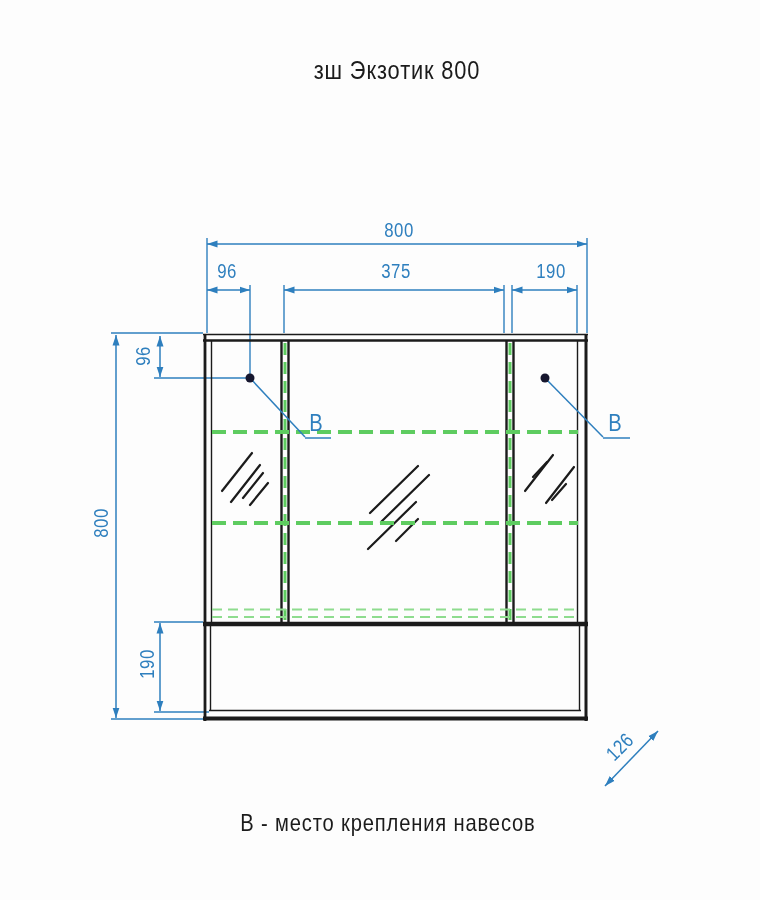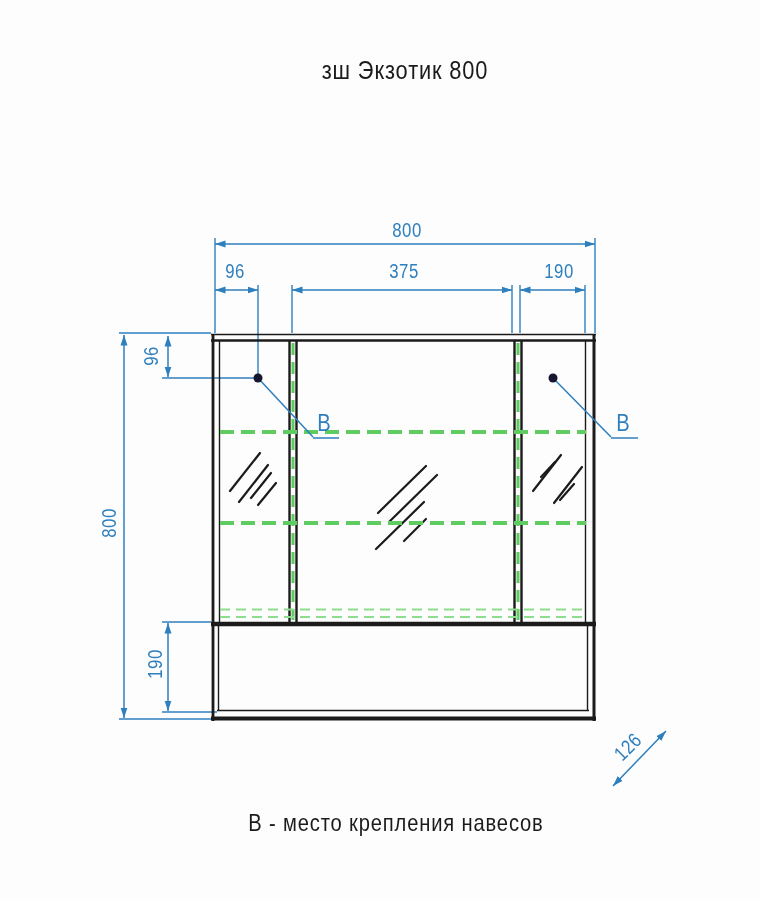--- a/index.html
+++ b/index.html
@@ -1,18 +1,18 @@
 <!DOCTYPE html>
 <html><head>
 <meta charset="utf-8">
 <style>
   html,body{margin:0;padding:0;}
   body{width:760px;height:900px;background:#fdfdfd;position:relative;overflow:hidden;
        font-family:"Liberation Sans",sans-serif;}
-  .canvas{position:absolute;left:12px;top:0;width:652px;height:900px;}
+  .canvas{position:absolute;left:4px;top:0;width:652px;height:900px;}
   svg{position:absolute;left:0;top:0;}
   .txt{position:absolute;white-space:nowrap;color:#1b1b1b;
        font-family:"Liberation Sans",sans-serif;}
   .center{transform:translate(-50%,-50%) scaleX(0.84);}
   .title{font-size:26px;letter-spacing:1px;}
   .caption{font-size:24px;letter-spacing:1px;}
   .dim{color:#2e7fbe;font-size:20px;letter-spacing:0.5px;}
   .rot90{transform:translate(-50%,-50%) rotate(-90deg) scaleX(0.84);}
   .rot45{transform:translate(-50%,-50%) rotate(-45deg) scaleX(0.84);}
   .blabel{color:#2e7fbe;font-size:24px;}

